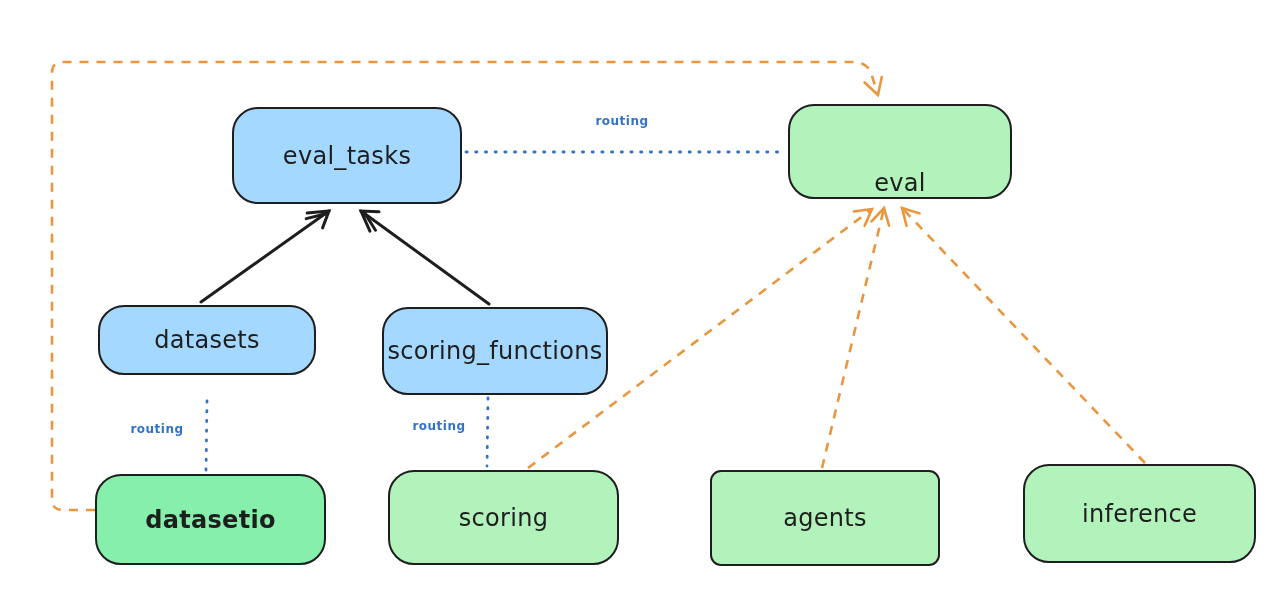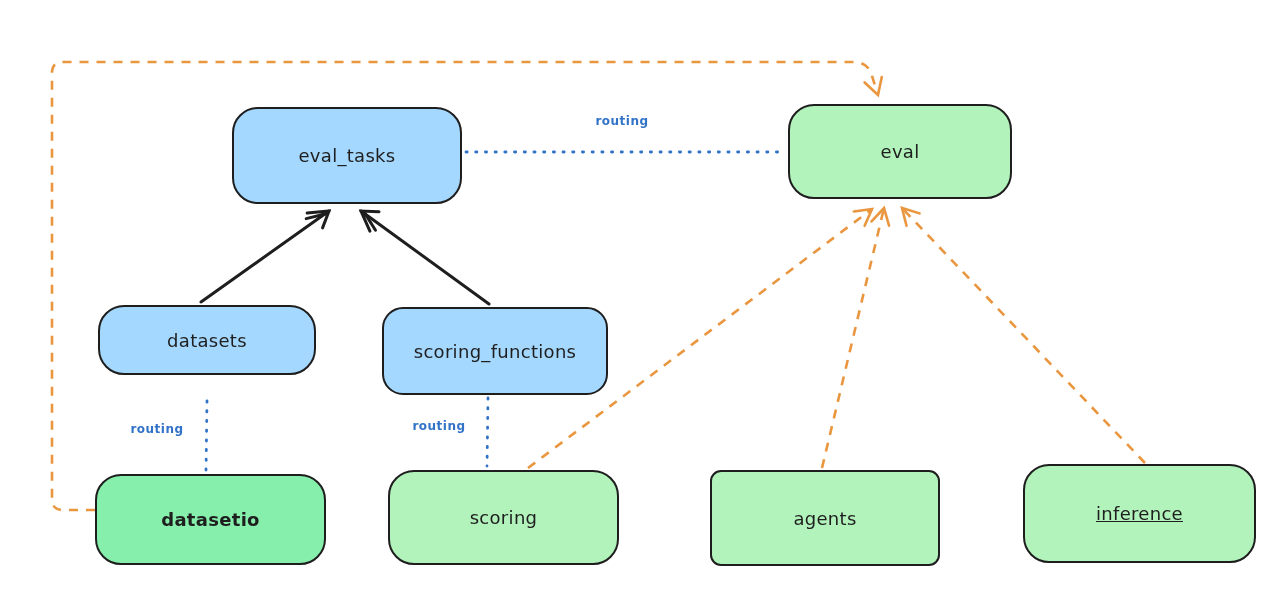--- a/index.html
+++ b/index.html
@@ -10,43 +10,43 @@
     font-family:"DejaVu Sans","Liberation Sans",sans-serif;
     overflow:hidden;
   }
   #edges{position:absolute;left:0;top:0;width:1280px;height:596px;}
   .node{
     position:absolute;
     border:2.6px solid #1e1e1e;
     border-radius:26px;
     display:flex;align-items:center;justify-content:center;
     color:#1e1e1e;
-    font-size:18px;
+    font-size:24px;
     letter-spacing:0.3px;
     white-space:nowrap;
     box-sizing:border-box;
   }
   .routing-label{
     position:absolute;
     color:#3273c8;
     font-size:12px;
     font-weight:bold;
     letter-spacing:0.5px;
     text-align:center;
     width:100px;
   }
   
   .pos-eval_tasks{left:232px;top:107px;width:230px;height:97px;}
-  .pos-eval{left:788px;top:104px;width:224px;height:95px;}
+  .pos-eval{left:788px;top:104px;width:224px;height:95px;align-items:flex-end;}
   .pos-datasets{left:98px;top:305px;width:218px;height:70px;}
   .pos-scoring_functions{left:382px;top:307px;width:226px;height:88px;}
   .pos-datasetio{left:95px;top:474px;width:231px;height:91px;}
   .pos-scoring{left:388px;top:470px;width:231px;height:95px;}
   .pos-agents{left:710px;top:470px;width:230px;height:96px;border-radius:11px;}
-  .pos-inference{left:1023px;top:464px;width:233px;height:99px;text-decoration:underline;}
+  .pos-inference{left:1023px;top:464px;width:233px;height:99px;}
   
   .pos-label-top{left:572px;top:114px;}
   .pos-label-left{left:107px;top:422px;}
   .pos-label-mid{left:389px;top:419px;}
 </style>
 </head>
 <body>
 
 <div id="canvas">
 
@@ -75,21 +75,21 @@
 
   <div class="node pos-eval_tasks" style="background: rgb(165, 216, 255);">
     <span>eval_tasks</span>
   </div>
   <div class="node pos-eval" style="background: rgb(178, 242, 187);">
     <span>eval</span>
   </div>
   <div class="node pos-datasets" style="background: rgb(165, 216, 255);">
     <span>datasets</span>
   </div>
-  <div class="node pos-scoring_functions" style="background: rgb(165, 216, 255); border-radius: 21px;">
+  <div class="node pos-scoring_functions" style="background: rgb(165, 216, 255);">
     <span>scoring_functions</span>
   </div>
   <div class="node pos-datasetio" style="background: #86efac; font-weight: bold;">
     <span>datasetio</span>
   </div>
   <div class="node pos-scoring" style="background: rgb(178, 242, 187);">
     <span>scoring</span>
   </div>
   <div class="node pos-agents" style="background: rgb(178, 242, 187);">
     <span>agents</span>

